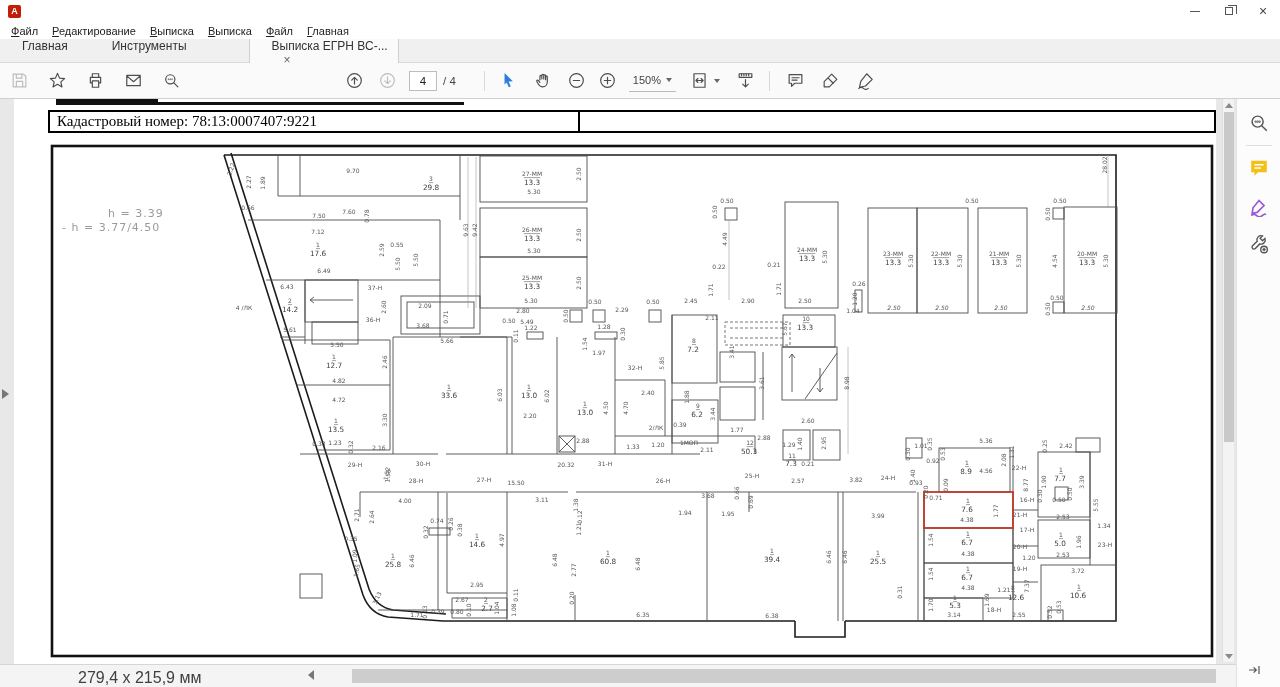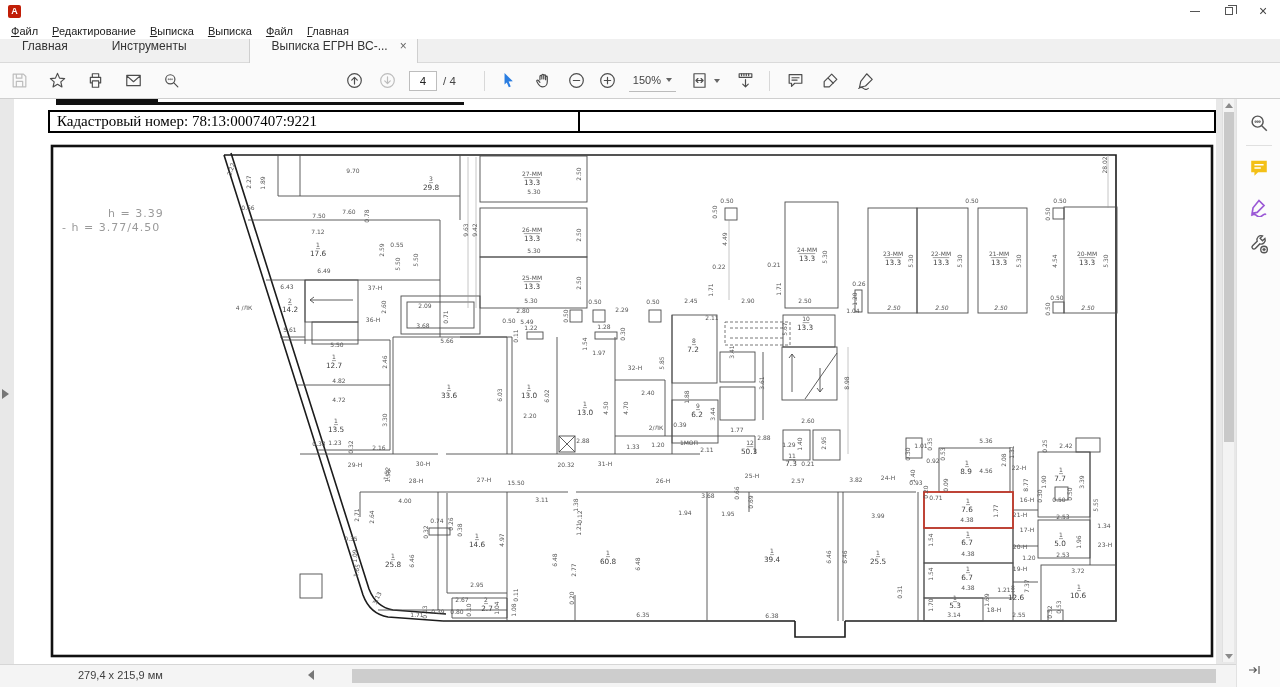--- a/index.html
+++ b/index.html
@@ -22,21 +22,21 @@
 
   .menubar{position:absolute;left:0;top:22px;width:100%;height:17px;background:#fff;
            display:flex;align-items:center;padding-left:4px;font-size:11px;color:#222;}
   .menu-item{display:inline-block;padding:0 7px;}
   .menu-item::first-letter{text-decoration:underline;}
 
   .tabbar{position:absolute;left:0;top:39px;width:100%;height:24px;background:#f0f0f0;
           border-bottom:1px solid #dadada;display:flex;align-items:stretch;font-size:12px;color:#333;}
   .tab{display:flex;padding:0 22px;}
   .tab.doc{background:#fafafa;border-left:1px solid #cfcfcf;border-right:1px solid #cfcfcf;
-           margin-left:40px;position:relative;z-index:2;margin-bottom:-1px;padding-right:10px;}
+           margin-left:40px;position:relative;z-index:2;margin-bottom:-1px;padding-right:10px;flex-direction:column;}
   .tab-close{margin-left:12px;color:#666;font-size:12px;}
 
   .toolbar{position:absolute;left:0;top:63px;width:100%;height:36px;background:#fafafa;
            border-bottom:1px solid #cfcfcf;}
   .tb-left{position:absolute;left:10px;top:0;height:100%;display:flex;align-items:center;gap:19px;}
   .tb-center{position:absolute;left:345px;top:0;height:100%;display:flex;align-items:center;}
   .tbi{width:19px;height:19px;display:flex;align-items:center;justify-content:center;}
   .tbi svg{width:19px;height:19px;stroke:#4d4d4d;fill:none;stroke-width:1.5;stroke-linecap:round;stroke-linejoin:round;}
   .tbi.dis svg{stroke:#bdbdbd;}
   .pagebox{width:28px;height:20px;border:1px solid #bdbdbd;background:#fff;margin-left:12px;
@@ -81,21 +81,21 @@
   .varr{position:absolute;left:0;width:12px;height:12px;display:flex;align-items:center;justify-content:center;}
   .tri-up{width:0;height:0;border-left:4px solid transparent;border-right:4px solid transparent;border-bottom:5px solid #8a8a8a;}
   .tri-down{width:0;height:0;border-left:4px solid transparent;border-right:4px solid transparent;border-top:5px solid #8a8a8a;}
 
   .rpanel{position:absolute;right:0;top:0;width:44px;height:588px;background:#fcfcfc;
           border-left:1px solid #e2e2e2;display:flex;flex-direction:column;align-items:center;padding-top:12px;}
   .rp-ico{width:24px;height:24px;margin-bottom:14px;display:flex;align-items:center;justify-content:center;}
   .rp-div{width:26px;height:1px;background:#e0e0e0;margin:-4px 0 10px 0;}
 
   .statusbar{position:absolute;left:0;bottom:0;width:1236px;height:23px;background:#f4f4f4;
-             border-top:1px solid #d6d6d6;font-size:11px;color:#3f3f3f;}
+             border-top:1px solid #d6d6d6;font-size:16px;color:#3f3f3f;}
   .psize{position:absolute;left:78px;top:4px;}
   .hleft{position:absolute;left:308px;top:5px;width:0;height:0;
      border-top:5px solid transparent;border-bottom:5px solid transparent;border-right:6px solid #777;}
   .htrack{position:absolute;left:352px;right:20px;top:4px;height:14px;background:#cdcdcd;}
   .rp-bottom{position:absolute;bottom:5px;left:10px;}
 </style>
 </head>
 <body>
 
 <div id="app">

